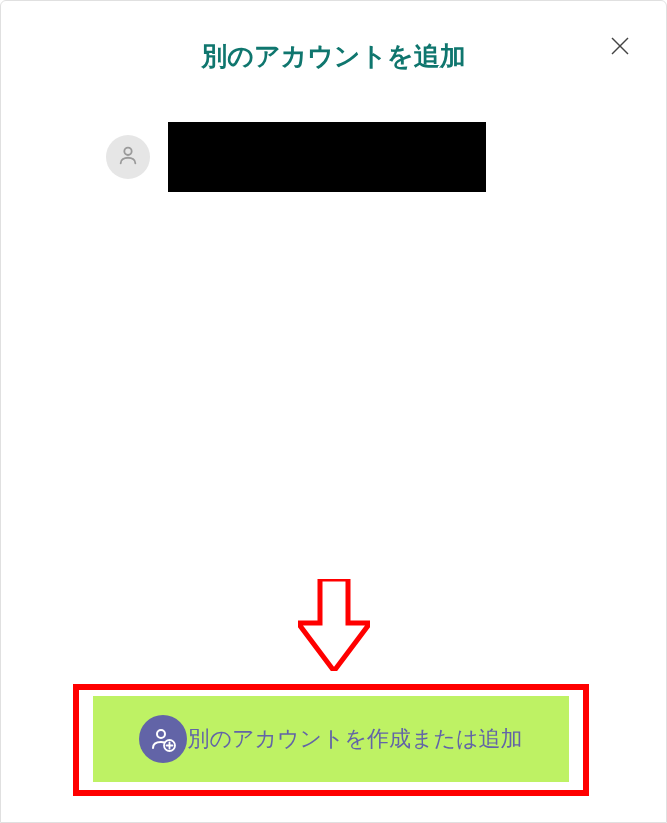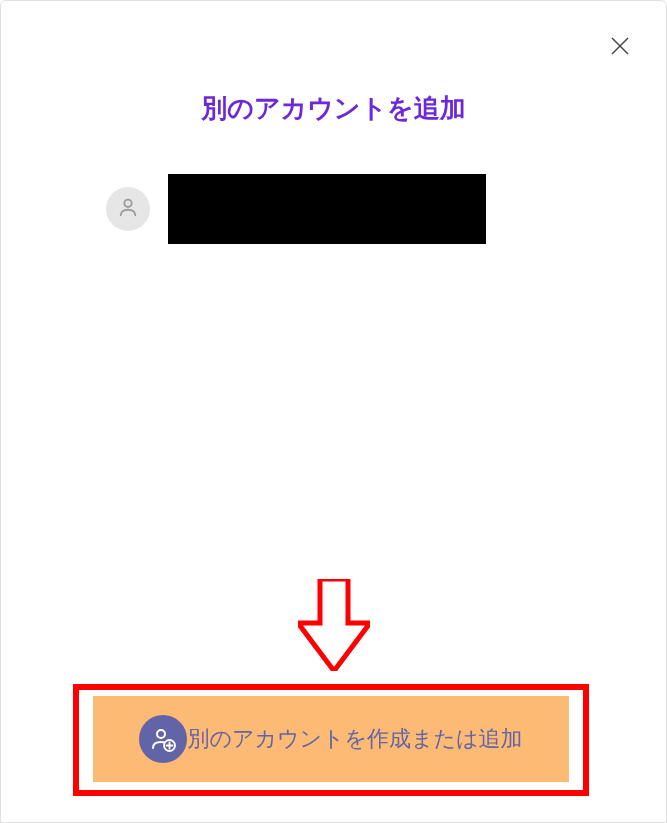--- a/index.html
+++ b/index.html
@@ -40,22 +40,22 @@
       justify-content: center;
     }
     .close-button svg {
       width: 24px;
       height: 24px;
     }
     .modal-title {
       text-align: center;
       font-size: 26px;
       font-weight: 600;
-      color: #6d28d9;
-      margin-top: 90px;
+      color: #0f766e;
+      margin-top: 38px;
     }
     .account-row {
       display: flex;
       align-items: center;
       margin-top: 48px;
       margin-left: 105px;
     }
     .avatar {
       width: 44px;
       height: 44px;
@@ -82,21 +82,21 @@
       left: 50%;
       transform: translateX(-50%);
       pointer-events: none;
     }
     .add-account-button {
       position: absolute;
       left: 92px;
       bottom: 40px;
       width: 476px;
       height: 86px;
-      background: #fdba74;
+      background: #bef264;
       border: none;
       display: flex;
       align-items: center;
       justify-content: center;
       cursor: pointer;
       font-family: inherit;
     }
     .add-account-icon {
       width: 48px;
       height: 48px;

